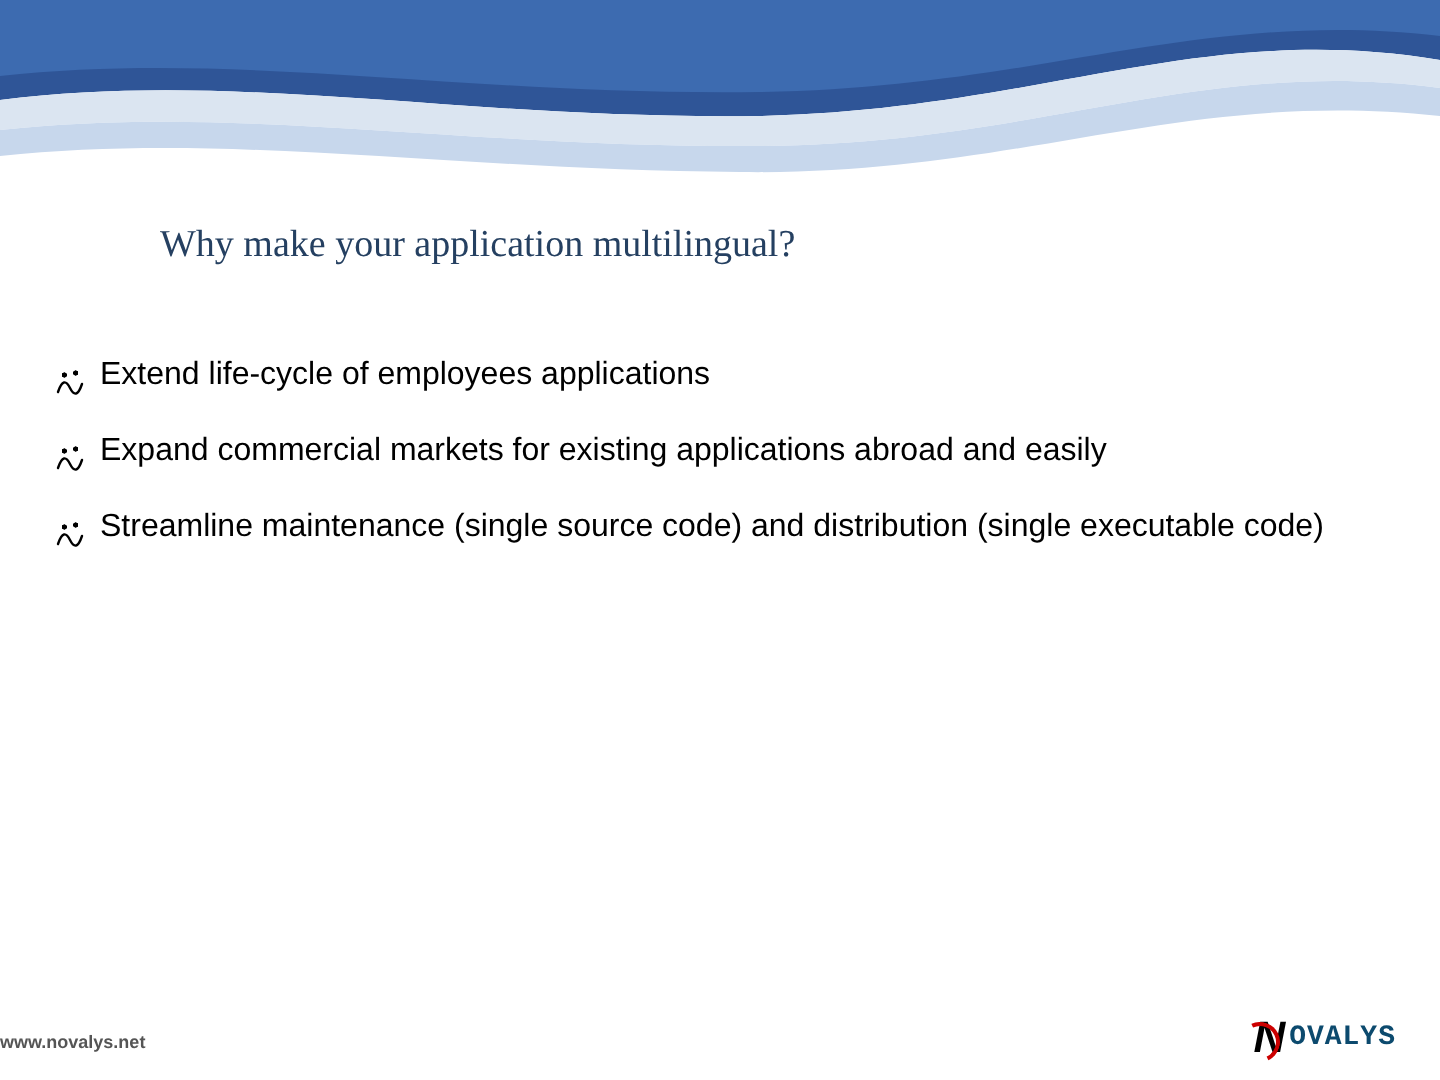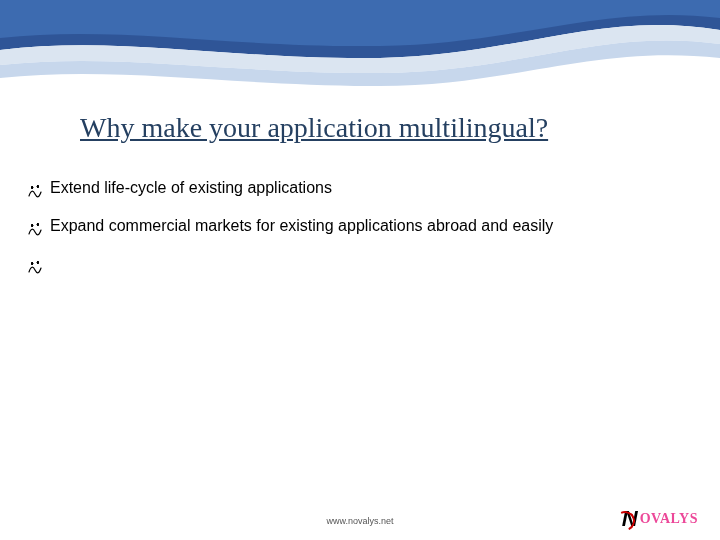--- a/index.html
+++ b/index.html
@@ -12,24 +12,23 @@
   }
   
   .swoosh{
     position:absolute;top:0;left:0;width:720px;height:100px;
     pointer-events:none;
   }
   .title{
     position:absolute;
     top:112px;left:80px;
     font-family:"Times New Roman",Georgia,serif;
-    font-size:28px;
+    font-size:19px;
     color:#254061;
     font-weight:400;
-    text-decoration:underline;
   }
   .content{
     position:absolute;
     top:178px;left:28px;right:28px;
   }
   .item{
     display:flex;
     align-items:flex-start;
     margin-bottom:16px;
     font-size:16px;
@@ -39,23 +38,24 @@
   .tilde{
     font-family:"Times New Roman",serif;
     font-size:18px;
     margin-right:6px;
     flex-shrink:0;
     line-height:1.1;
   }
   .footer-url{
     position:absolute;
     bottom:14px;left:0;width:100%;
-    text-align:center;
+    text-align:left;
     font-size:9px;
     color:#555;
+    font-weight:bold;
   }
   .logo{
     position:absolute;
     right:22px;bottom:10px;
     display:flex;align-items:center;
     gap:2px;
   }
   .logo-n{
     position:relative;
     font-family:Arial,sans-serif;
@@ -69,25 +69,25 @@
     position:absolute;
     top:3px;left:-7px;
     width:16px;height:16px;
     border:2px solid #c00;
     border-left-color:transparent;
     border-bottom-color:transparent;
     border-radius:50%;
     transform:rotate(20deg);
   }
   .logo-text{
-    font-family:Liberation Serif, serif;
+    font-family:Liberation Mono, monospace;
     font-weight:700;
     font-size:14px;
     letter-spacing:0.5px;
-    color:#ec4899;
+    color:#0c4a6e;
   }
 </style>
 </head>
 <body>
 
 <svg class="swoosh" viewBox="0 0 720 100" preserveAspectRatio="none">
   <path d="M0 0 L720 0 L720 30 C600 10 520 55 380 58 C230 60 120 35 0 50 Z" fill="#2f5597"></path>
   <path d="M0 50 C120 35 230 60 380 58 C520 55 600 10 720 30 L720 44 C600 28 520 72 380 73 C230 74 120 52 0 65 Z" fill="#dbe5f1"></path>
   <path d="M0 65 C120 52 230 74 380 73 C520 72 600 28 720 44 L720 58 C590 44 510 88 370 86 C225 85 115 66 0 78 Z" fill="#c7d7ec"></path>
   <path d="M0 0 L720 0 L720 18 C600 4 520 44 380 46 C230 48 120 25 0 38 Z" fill="#3d6bb0"></path>
@@ -95,36 +95,37 @@
 
 <div class="title">Why make your application multilingual?</div>
 
 <div class="content">
   <div class="item">
     <span class="tilde">
         <svg width="16" height="12" viewBox="0 0 16 12">
           <path d="M1 8 C3 2 5 2 7 6 C9 10 11 10 13 4" stroke="#000" stroke-width="1.2" fill="none" stroke-linecap="round"></path>
         </svg>
       </span>
-    <span>Extend life-cycle of existing applications</span>
+    <span>Extend life-cycle of employees applications</span>
   </div>
   <div class="item">
     <span class="tilde">
         <svg width="16" height="12" viewBox="0 0 16 12">
           <path d="M1 8 C3 2 5 2 7 6 C9 10 11 10 13 4" stroke="#000" stroke-width="1.2" fill="none" stroke-linecap="round"></path>
         </svg>
       </span>
     <span>Expand commercial markets for existing applications abroad and easily</span>
   </div>
   <div class="item">
     <span class="tilde">
         <svg width="16" height="12" viewBox="0 0 16 12">
           <path d="M1 8 C3 2 5 2 7 6 C9 10 11 10 13 4" stroke="#000" stroke-width="1.2" fill="none" stroke-linecap="round"></path>
         </svg>
       </span>
+    <span>Streamline maintenance (single source code) and distribution (single executable code)</span>
   </div>
 </div>
 
 <style>
   .tilde{font-size:0}
   .tilde::before{
     content:"";
     display:inline-block;
     width:14px;height:10px;
     background:

